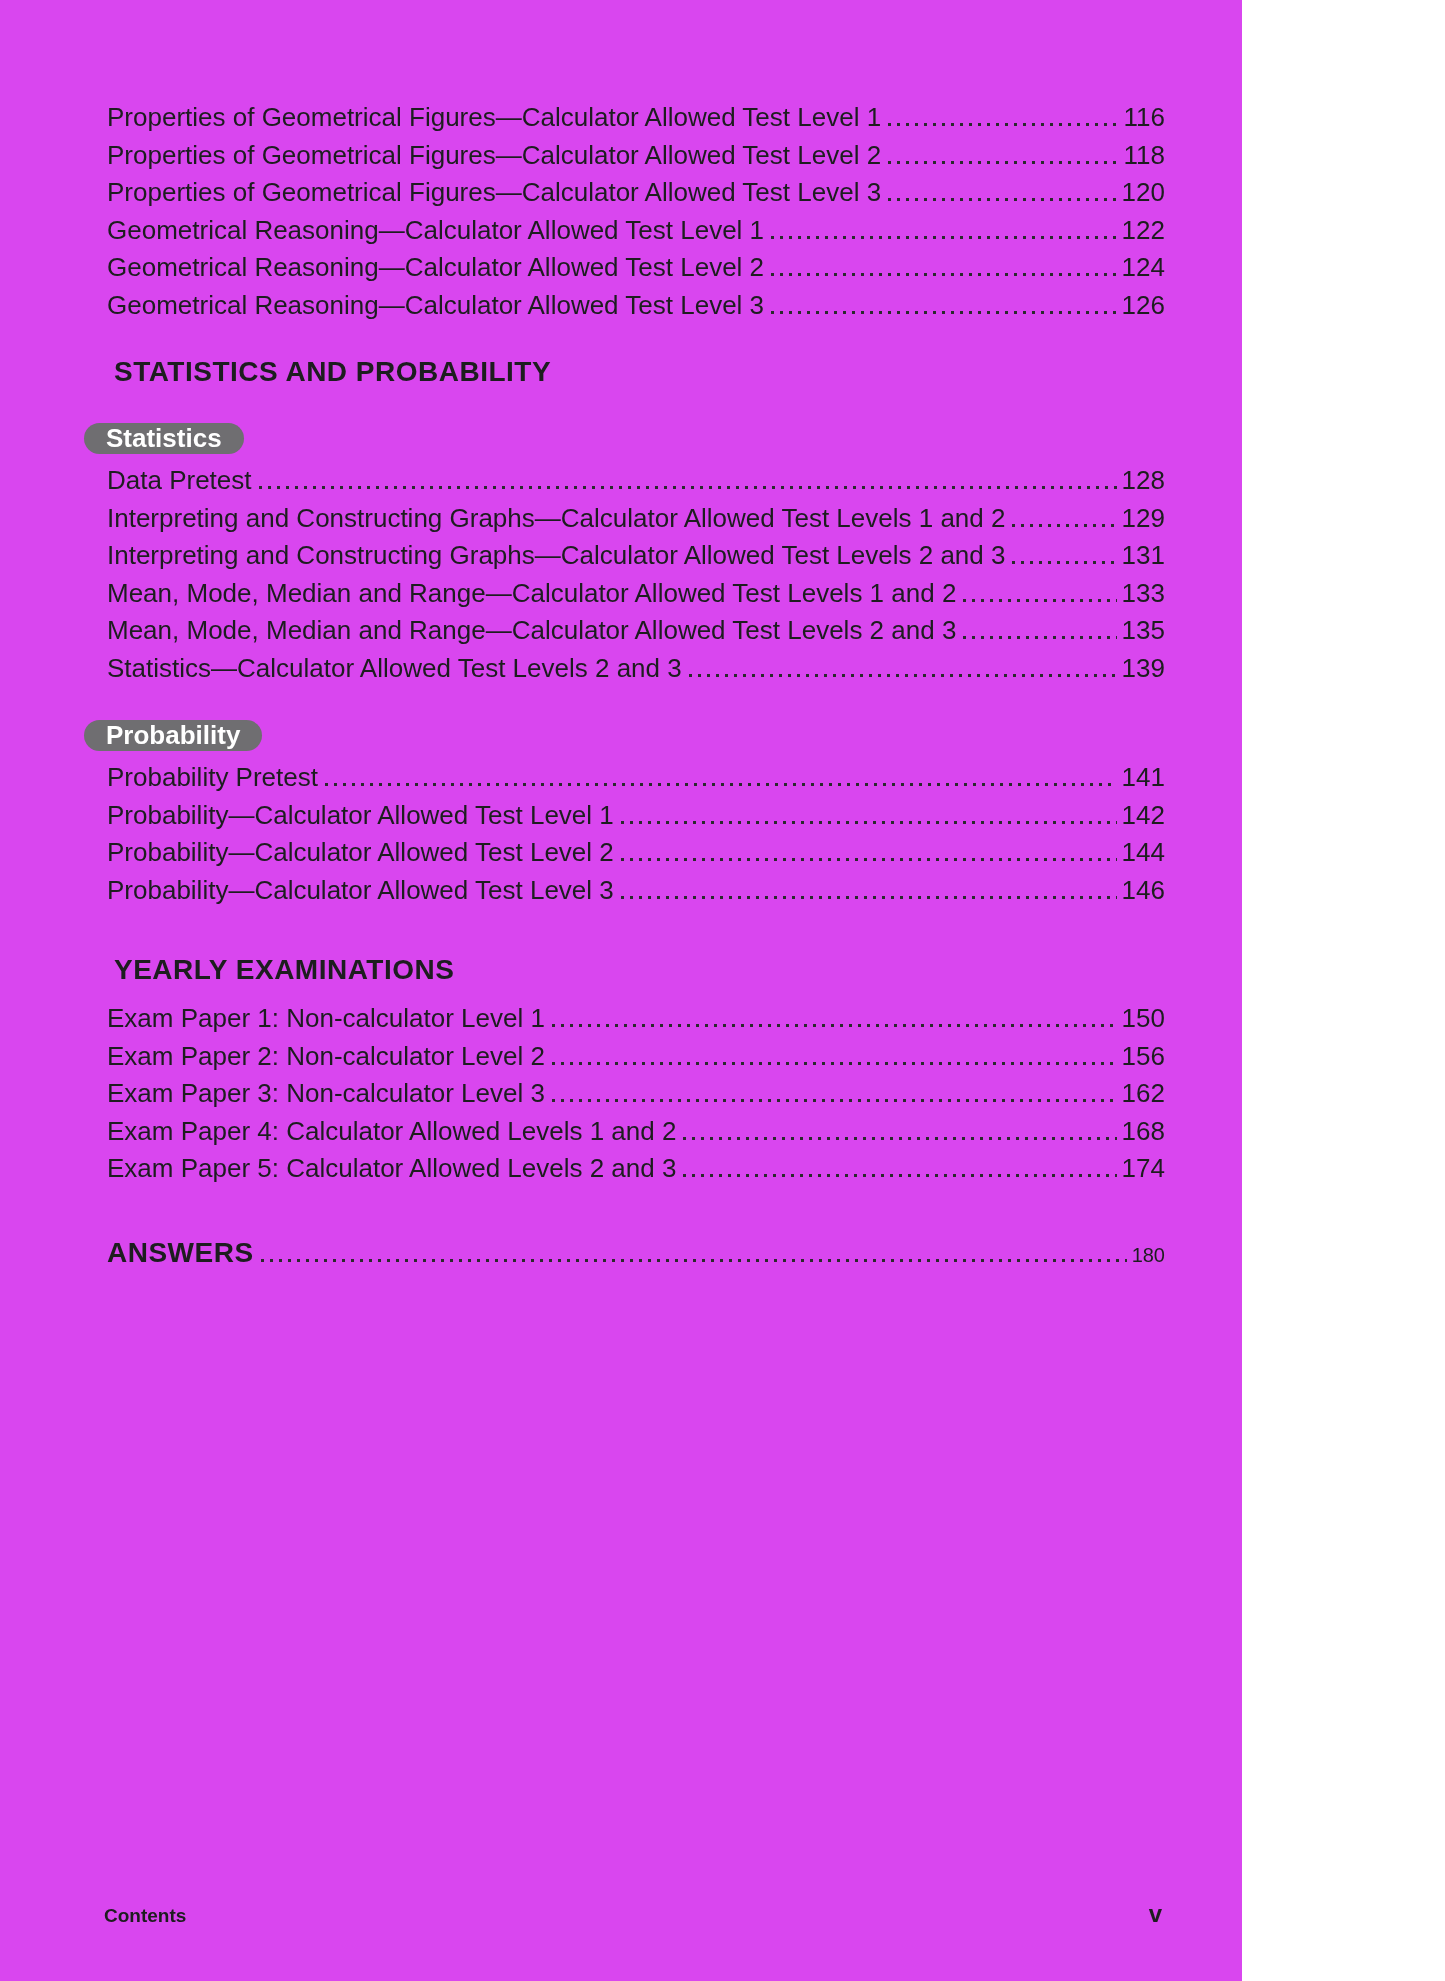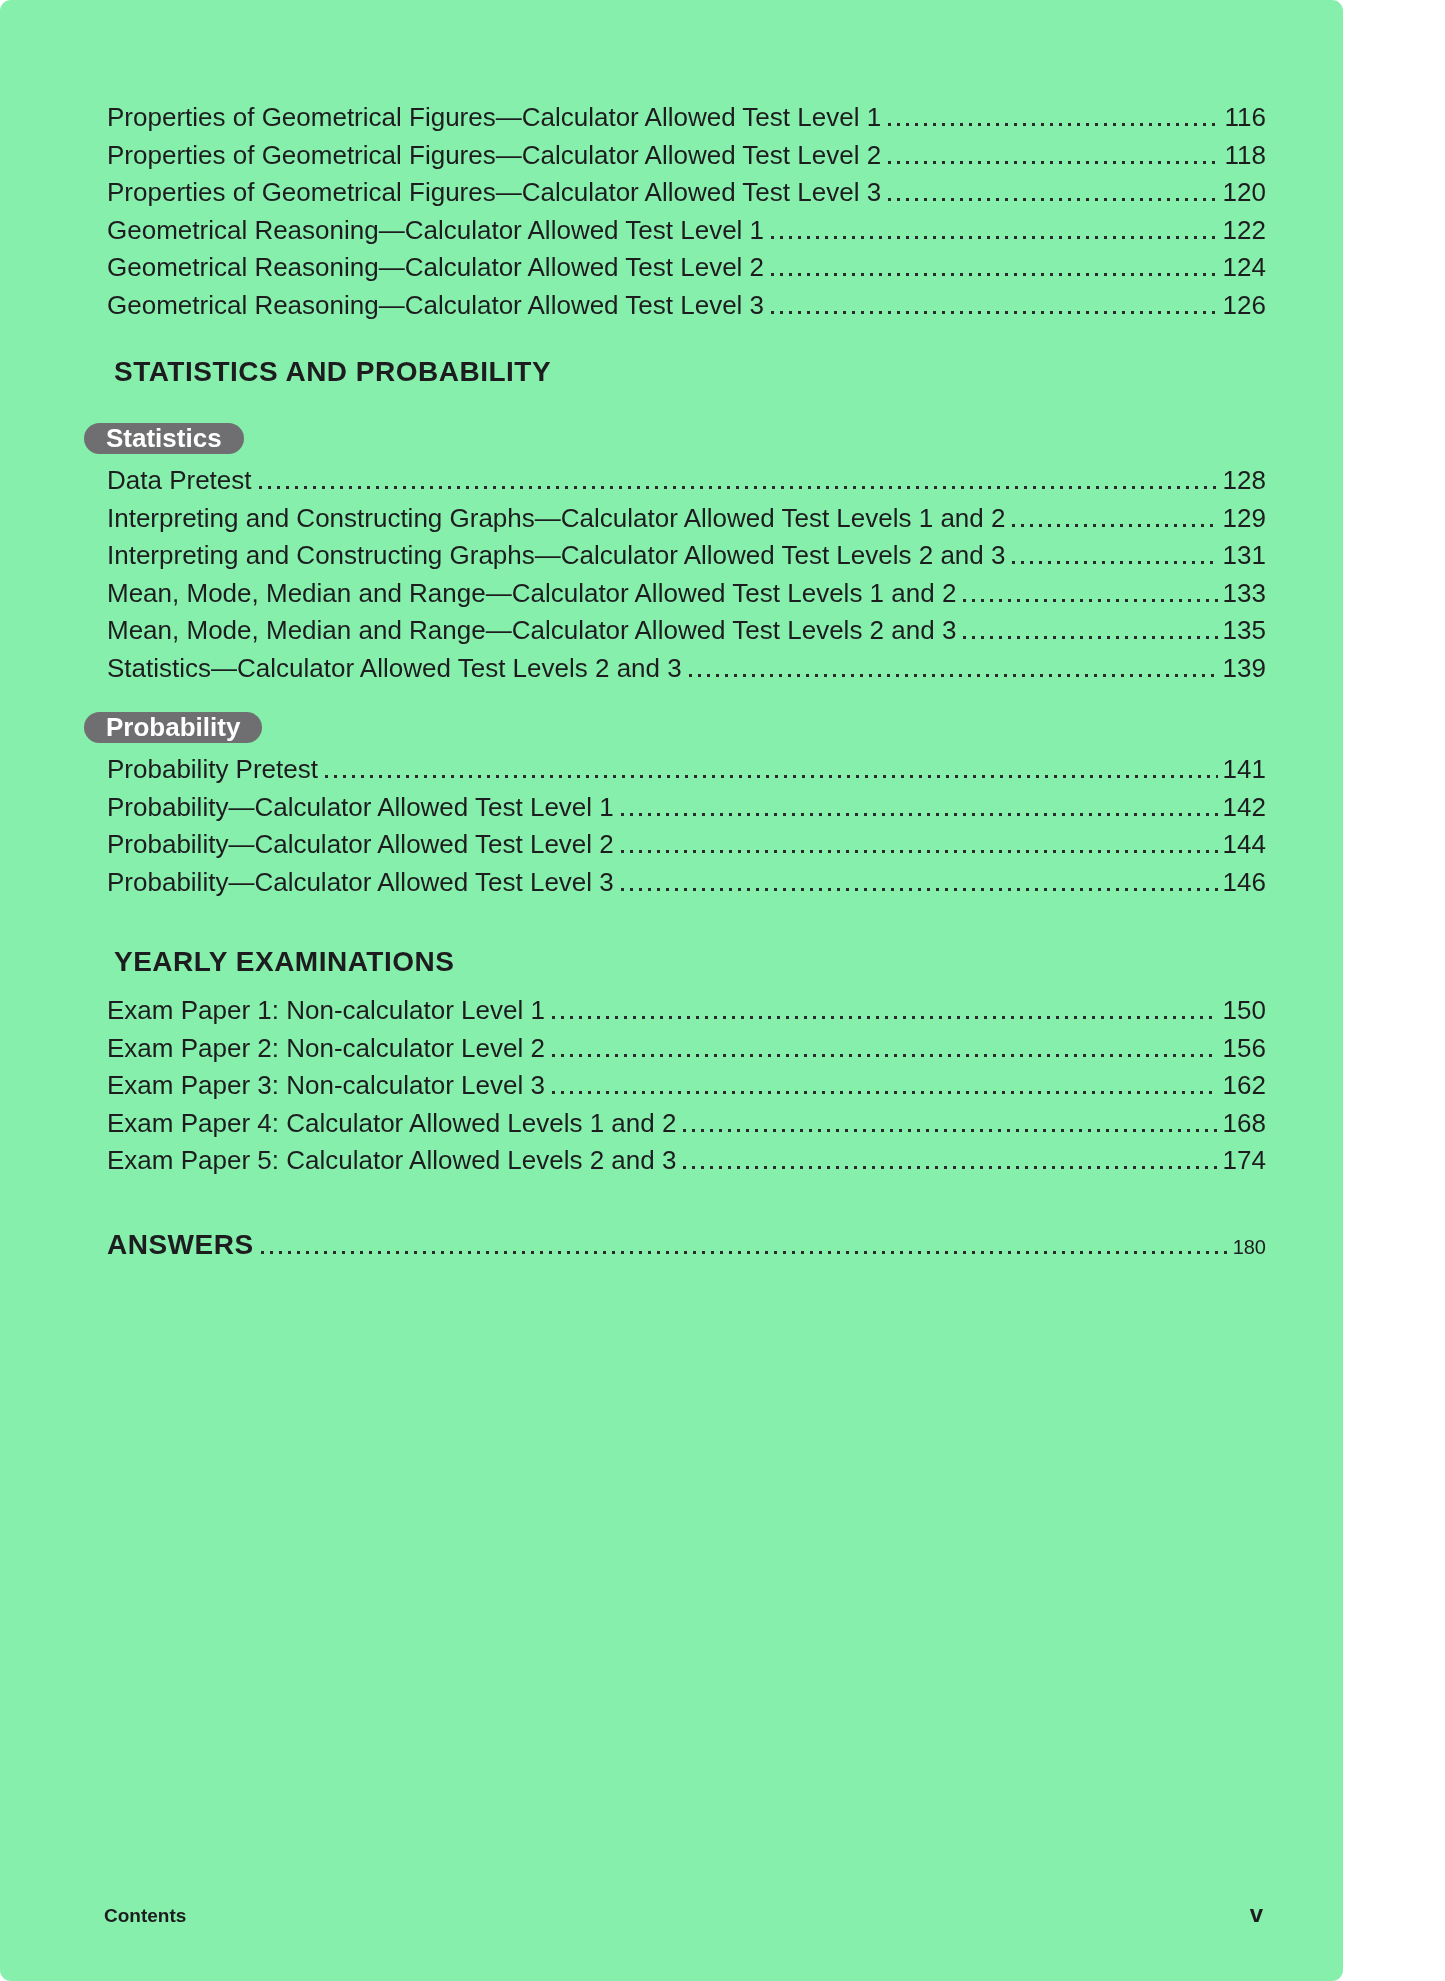--- a/index.html
+++ b/index.html
@@ -2,27 +2,26 @@
 <html style="--badge-bg: #6f6e71; --text: #1d1d1f; --dots: #2a2a2c;"><head>
 <meta charset="utf-8">
 <style>
   html, body {
     margin: 0;
     padding: 0;
     background: #ffffff;
   }
   .page {
     position: relative;
-    width: 1343px;
+    width: 1242px;
     height: 1981px;
-    background: #86efac;
+    background: #d946ef;
     font-family: "Liberation Sans", sans-serif;
     color: var(--text, #1d1d1f);
     overflow: hidden;
-    border-radius: 11px;
   }
   .content {
     position: absolute;
     left: 107px;
     right: 77px;
     top: 0;
   }
   .toc-list { margin: 0; padding: 0; }
   .toc-row {
     display: flex;
@@ -61,21 +60,21 @@
     font-size: 26px;
     line-height: 31px;
     padding: 0 22px;
     border-radius: 25px;
     margin-left: -23px;
   }
   .mt-list-top     { margin-top: 99px; }
   .mt-heading-1    { margin-top: 32px; }
   .mt-badge-1      { margin-top: 35px; }
   .mt-list-after-badge { margin-top: 8px; }
-  .mt-badge-2      { margin-top: 25px; }
+  .mt-badge-2      { margin-top: 33px; }
   .mt-heading-2    { margin-top: 45px; }
   .mt-list-exams   { margin-top: 14px; }
   .answers-row {
     margin-top: 46px;
     font-weight: bold;
   }
   .answers-row .toc-title { font-size: 28px; letter-spacing: 0.5px; }
   .answers-row .toc-page  { font-weight: normal; font-size: 20px; }
   .footer {
     position: absolute;

